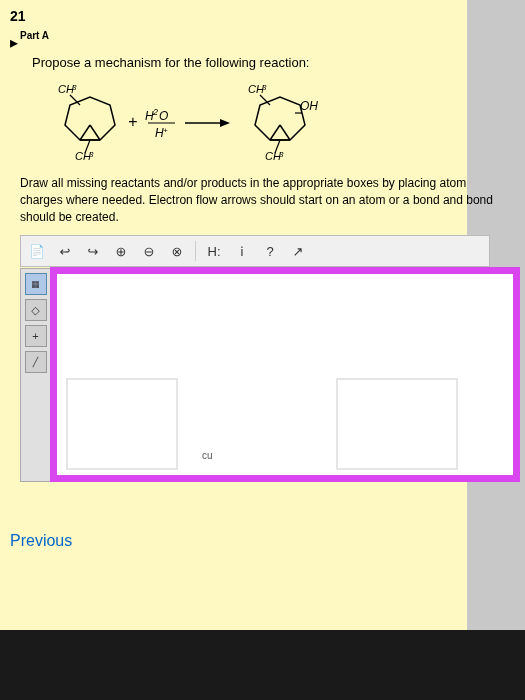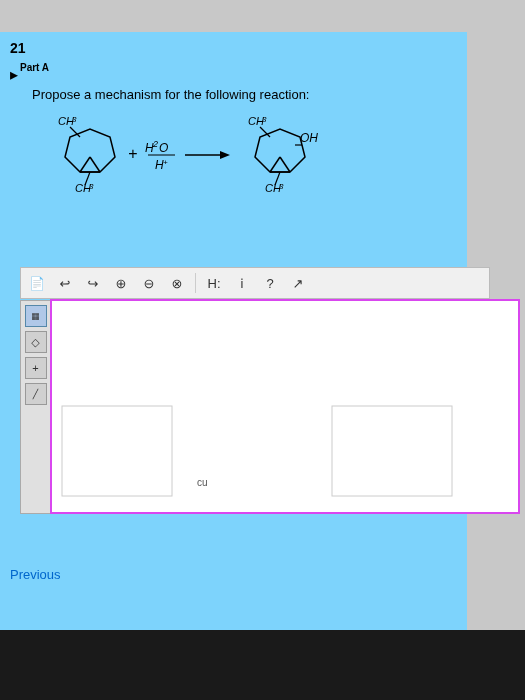--- a/index.html
+++ b/index.html
@@ -5,25 +5,24 @@
     * { box-sizing: border-box; margin: 0; padding: 0; }
     body {
       background: #c8c8c8;
       font-family: Arial, sans-serif;
       width: 525px;
       height: 700px;
       overflow: hidden;
       position: relative;
     }
     .page {
-      background: #7dd3fc;
+      background: #fef9c3;
       width: 467px;
       height: 630px;
       position: relative;
-      margin-top: 32px;
     }
     .question-number {
       position: absolute;
       top: 8px;
       left: 10px;
       font-size: 14px;
       font-weight: bold;
       color: #000;
     }
     .part-label {
@@ -100,21 +99,21 @@
       margin: 0 2px;
     }
     
     .drawing-canvas {
       position: absolute;
       top: 267px;
       left: 20px;
       width: 470px;
       height: 215px;
       background: white;
-      border: 2px solid #d946ef;
+      border: 7px solid #d946ef;
     }
     
     .left-panel {
       position: absolute;
       top: 268px;
       left: 20px;
       width: 30px;
       height: 214px;
       background: #e0e0e0;
       border: 1px solid #aaa;
@@ -140,21 +139,21 @@
     .left-panel-active {
       background: #b0c8e8;
       border: 1px solid #5588aa;
     }
     
     .prev-btn {
       position: absolute;
       bottom: 80px;
       left: 10px;
       color: #0066cc;
-      font-size: 13px;
+      font-size: 16px;
       cursor: pointer;
       background: none;
       border: none;
       text-decoration: none;
     }
     
     .bottom-bar {
       position: absolute;
       bottom: 0;
       left: 0;
@@ -222,20 +221,23 @@
       <text x="280" y="35" font-size="12" font-family="Arial" fill="#000">OH</text>
       <line x1="275" y1="38" x2="282" y2="38" stroke="#000" stroke-width="1.2"></line>
 
       <text x="245" y="85" font-size="11" font-family="Arial" fill="#000">CH</text>
       <text x="259" y="82" font-size="8" font-family="Arial" fill="#000">3</text>
       <line x1="260" y1="65" x2="255" y2="78" stroke="#000" stroke-width="1.2"></line>
 
     </svg>
   </div>
 
+  <div class="instruction-text">
+    <span>Draw all missing reactants and/or products in the appropriate boxes by placing atom charges where needed. Electron flow arrows should start on an atom or a bond and bond should be created.</span>
+  </div>
 
   <div class="toolbar">
     <button class="toolbar-btn" title="New">📄</button>
     <button class="toolbar-btn" title="Undo">↩</button>
     <button class="toolbar-btn" title="Redo">↪</button>
     <button class="toolbar-btn" title="Zoom In">⊕</button>
     <button class="toolbar-btn" title="Zoom Out">⊖</button>
     <button class="toolbar-btn" title="Zoom Reset">⊗</button>
     <div class="toolbar-separator"></div>
     <button class="toolbar-btn" title="H:">H:</button>

